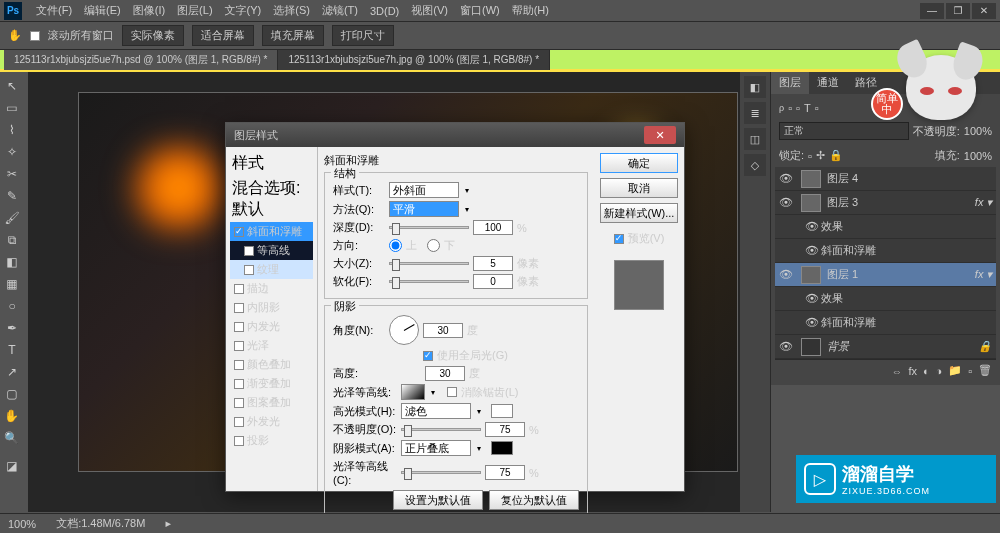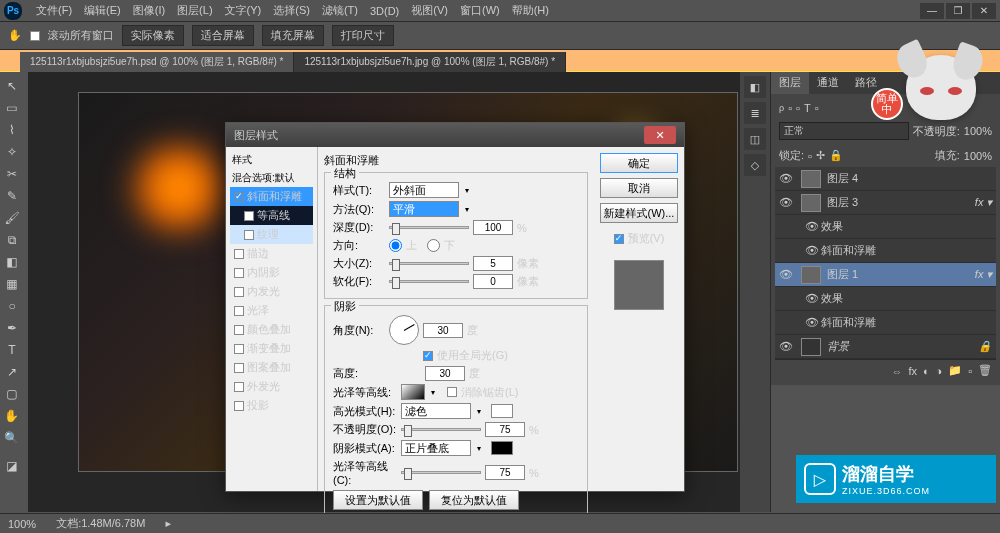--- a/index.html
+++ b/index.html
@@ -1,24 +1,24 @@
 <!DOCTYPE html>
 <html><head>
 <meta charset="utf-8">
 <style>
 *{margin:0;padding:0;box-sizing:border-box;font-family:"Microsoft YaHei",sans-serif;font-size:11px;color:#ccc}
 body{background:#535353;width:1000px;height:533px;overflow:hidden;position:relative}
 .menubar{background:#535353;height:22px;display:flex;align-items:center;padding:0 4px;border-bottom:1px solid #2a2a2a}
-.ps-logo{width:18px;height:18px;background:#001e36;color:#31a8ff;display:flex;align-items:center;justify-content:center;font-weight:bold;font-size:10px;margin-right:8px;border-radius:8px}
+.ps-logo{width:18px;height:18px;background:#001e36;color:#31a8ff;display:flex;align-items:center;justify-content:center;font-weight:bold;font-size:10px;margin-right:8px;border-radius:0}
 .menu-item{padding:0 6px;cursor:pointer}
 .win-controls{margin-left:auto;display:flex;gap:2px}
 .win-btn{width:24px;height:16px;background:#3a3a3a;display:flex;align-items:center;justify-content:center;font-size:10px}
 .optbar{background:#535353;height:28px;display:flex;align-items:center;padding:0 8px;gap:8px;border-bottom:1px solid #2a2a2a}
 .opt-btn{background:#3a3a3a;border:1px solid #2a2a2a;padding:2px 8px;font-size:11px}
-.tabbar{background:#fdba74;height:22px;display:flex;align-items:flex-end;padding:0 20px;border-bottom:1px solid #fde047}
+.tabbar{background:#bef264;height:22px;display:flex;align-items:flex-end;padding:0 4px;border-bottom:3px solid #fde047}
 .doc-tab{background:#535353;padding:3px 10px;font-size:10px;border-right:1px solid #2a2a2a;position:relative;top:1px}
 .doc-tab.inactive{background:#3a3a3a}
 .workspace{position:relative;height:440px;display:flex}
 .toolbar{width:28px;background:#535353;display:flex;flex-direction:column;padding-top:4px;gap:2px}
 .tool{width:24px;height:20px;display:flex;align-items:center;justify-content:center;font-size:12px;cursor:pointer}
 .canvas-area{flex:1;background:#262626;position:relative;overflow:hidden}
 .canvas-img{position:absolute;left:50px;top:20px;width:660px;height:380px;background:linear-gradient(135deg,#1a1a1a 0%,#2a2020 30%,#3a2a15 50%,#1a1a1a 100%);border:1px solid #666}
 .canvas-img::before{content:"";position:absolute;left:40px;top:50px;width:120px;height:90px;background:radial-gradient(circle,#ffa500 0%,#ff6b00 40%,transparent 70%);filter:blur(15px)}
 .canvas-img::after{content:"";position:absolute;right:60px;top:30px;width:80px;height:60px;background:radial-gradient(circle,#ffcc44 0%,transparent 70%);filter:blur(12px)}
 .right-panels{width:230px;background:#535353;border-left:1px solid #2a2a2a}
@@ -38,21 +38,21 @@
 .layer-fx{margin-left:auto;font-size:11px;font-style:italic}
 .sub-fx{padding-left:30px;font-size:10px}
 .statusbar{position:absolute;bottom:0;left:0;right:0;height:20px;background:#535353;display:flex;align-items:center;padding:0 8px;font-size:10px;gap:20px;border-top:1px solid #2a2a2a}
 
 
 .dialog{position:absolute;left:225px;top:122px;width:460px;height:370px;background:#f0f0f0;border:1px solid #555;box-shadow:0 4px 20px rgba(0,0,0,.5)}
 .dlg-title{background:linear-gradient(#5a5a5a,#3e3e3e);height:24px;display:flex;align-items:center;padding:0 8px;color:#eee;font-size:12px}
 .dlg-close{margin-left:auto;background:#c75050;width:32px;height:18px;display:flex;align-items:center;justify-content:center;color:#fff;border-radius:2px;font-size:11px}
 .dlg-body{display:flex;height:calc(100% - 24px);color:#000}
 .dlg-sidebar{width:92px;border-right:1px solid #bbb;padding:4px;background:#f0f0f0}
-.side-lbl{font-size:10px;padding:2px;color:#000}
+.side-lbl{font-size:16px;padding:2px;color:#000}
 .side-item{padding:2px 4px;font-size:11px;display:flex;align-items:center;gap:3px;color:#000}
 .side-item.sel{background:#3399ff;color:#fff}
 .chk{width:10px;height:10px;border:1px solid #888;display:inline-block;background:#fff}
 .chk.on{background:#3399ff;position:relative}
 .chk.on::after{content:"✓";position:absolute;top:-2px;left:0;font-size:9px;color:#fff}
 .dlg-main{flex:1;padding:6px;color:#000;position:relative}
 .fset{border:1px solid #bbb;padding:6px 8px;margin-bottom:6px;position:relative}
 .fset-title{position:absolute;top:-7px;left:6px;background:#f0f0f0;padding:0 3px;font-size:11px;color:#000}
 .frow{display:flex;align-items:center;gap:4px;margin:3px 0;font-size:11px;color:#000}
 .frow label{width:52px;text-align:left;color:#000}
@@ -60,21 +60,21 @@
 .fsel.blue{background:#3399ff;color:#fff}
 .fnum{width:40px;height:15px;border:1px solid #888;background:#fff;font-size:10px;text-align:center;color:#000}
 .slider{width:80px;height:3px;background:#ccc;border:1px solid #999;position:relative}
 .slider::after{content:"";position:absolute;left:2px;top:-4px;width:6px;height:10px;background:#eee;border:1px solid #666}
 .dlg-right{width:90px;padding:6px;display:flex;flex-direction:column;gap:5px;align-items:center}
 .dlg-btn{width:78px;height:20px;border:1px solid #888;background:linear-gradient(#fff,#e0e0e0);font-size:11px;color:#000;display:flex;align-items:center;justify-content:center}
 .dlg-btn.primary{border:1px solid #3399ff}
 .preview-sw{width:50px;height:50px;background:#666;border:1px solid #888;margin-top:6px}
 .angle-dial{width:30px;height:30px;border:1px solid #888;border-radius:50%;position:relative;background:#fff}
 .angle-dial::after{content:"";position:absolute;left:50%;top:50%;width:12px;height:1px;background:#000;transform-origin:left;transform:rotate(-30deg)}
-.bottom-btns{display:flex;gap:6px;justify-content:flex-start;margin-top:4px}
+.bottom-btns{display:flex;gap:6px;justify-content:flex-end;margin-top:4px}
 
 
 .mascot{position:absolute;right:16px;top:40px;width:95px;height:110px;z-index:50;pointer-events:none}
 .mascot-head{width:70px;height:65px;background:#e8e8e8;border-radius:50% 50% 45% 45%;position:absolute;right:8px;top:15px;box-shadow:0 2px 6px rgba(0,0,0,.3)}
 .mascot-ear1{position:absolute;width:28px;height:35px;background:#d8d8d8;border-radius:50% 10% 50% 50%;left:-8px;top:-12px;transform:rotate(-25deg)}
 .mascot-ear2{position:absolute;width:28px;height:35px;background:#d8d8d8;border-radius:10% 50% 50% 50%;right:-6px;top:-10px;transform:rotate(20deg)}
 .mascot-eye{position:absolute;width:14px;height:8px;background:#c44;border-radius:50%;top:32px}
 .mascot-eye.l{left:14px}.mascot-eye.r{right:14px}
 .mascot-badge{position:absolute;left:-18px;top:48px;width:32px;height:32px;border-radius:50%;background:#e74c3c;color:#fff;display:flex;align-items:center;justify-content:center;font-size:11px;line-height:1;text-align:center;border:2px solid #fff}
 

